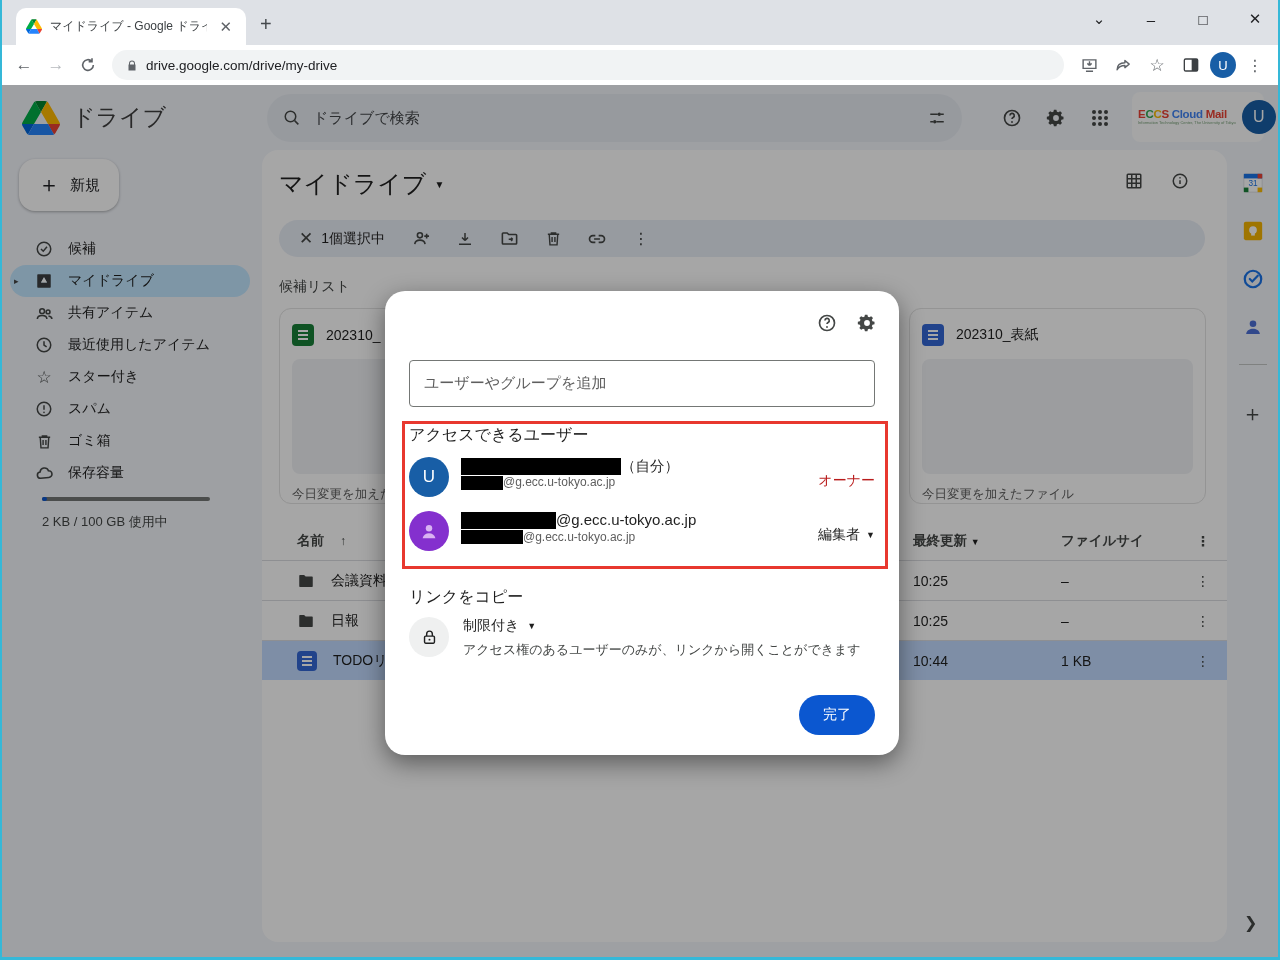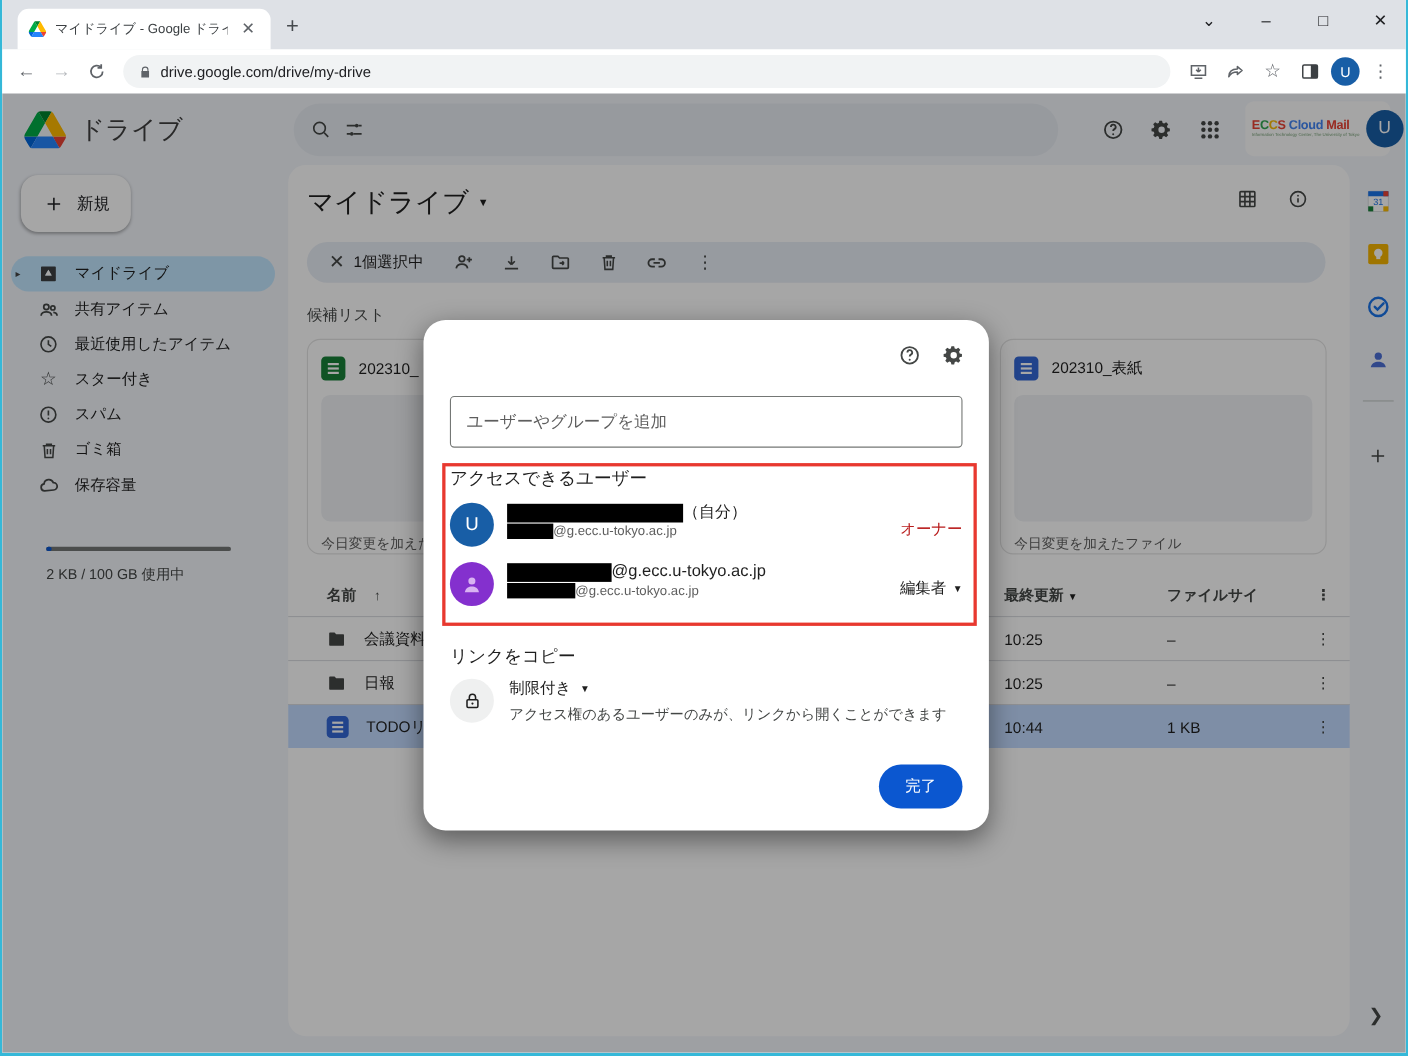--- a/index.html
+++ b/index.html
@@ -191,20 +191,21 @@
           <path fill="#2684fc" d="M59.8 53H27.5L13.75 76.8c1.35.8 2.9 1.2 4.5 1.2h50.8c1.6 0 3.15-.45 4.5-1.2z"></path>
           <path fill="#ffba00" d="m73.4 26.5-12.7-22c-.8-1.4-1.95-2.5-3.3-3.3L43.65 25l16.15 28h27.45c0-1.55-.4-3.1-1.2-4.5z"></path>
         </svg>
         <span class="dlogo-name">ドライブ</span>
       </div>
       <div class="searchbar">
         <svg width="18" height="18" viewBox="0 0 24 24" fill="none" stroke="#444746" stroke-width="2">
             <circle cx="10" cy="10" r="7"></circle>
             <path d="m15.5 15.5 5 5"></path>
           </svg>
+        <span class="search-ph">ドライブで検索</span>
         <svg width="18" height="18" viewBox="0 0 24 24" fill="none" stroke="#444746" stroke-width="2">
             <path d="M3 7h10M17 7h4M3 17h4M11 17h10"></path>
             <circle cx="15" cy="7" r="2.2" fill="#444746" stroke="none"></circle>
             <circle cx="9" cy="17" r="2.2" fill="#444746" stroke="none"></circle>
           </svg>
       </div>
       <div class="a" style="left:990px;top:13px;display:flex;gap:4px;">
         <span class="hicon">
           <svg width="20" height="20" viewBox="0 0 24 24" fill="none" stroke="#444746" stroke-width="2">
               <circle cx="12" cy="12" r="9"></circle>
@@ -241,20 +242,29 @@
         <span class="avatar-lg">U</span>
       </div>
     </div>
 
     <div class="a newbtn">
       <span class="plus">＋</span>
       <span>新規</span>
     </div>
 
     <div class="a nav">
+      <div class="nav-item">
+        <span class="nico">
+            <svg width="18" height="18" viewBox="0 0 24 24" fill="none" stroke="#444746" stroke-width="2">
+              <circle cx="12" cy="12" r="9"></circle>
+              <path d="m8 12 3 3 5-6"></path>
+            </svg>
+          </span>
+        <span>候補</span>
+      </div>
       <div class="nav-item sel">
         <span class="nico">
             <svg width="18" height="18" viewBox="0 0 24 24" fill="#3c4043">
               <path d="M4 3h16a1 1 0 0 1 1 1v16a1 1 0 0 1-1 1H4a1 1 0 0 1-1-1V4a1 1 0 0 1 1-1zm8 4-4 7h8z" fill-rule="evenodd"></path>
               <path d="M12 7l-4 7h8z" fill="#fff"></path>
             </svg>
           </span>
         <span>マイドライブ</span>
       </div>
       <div class="nav-item">

